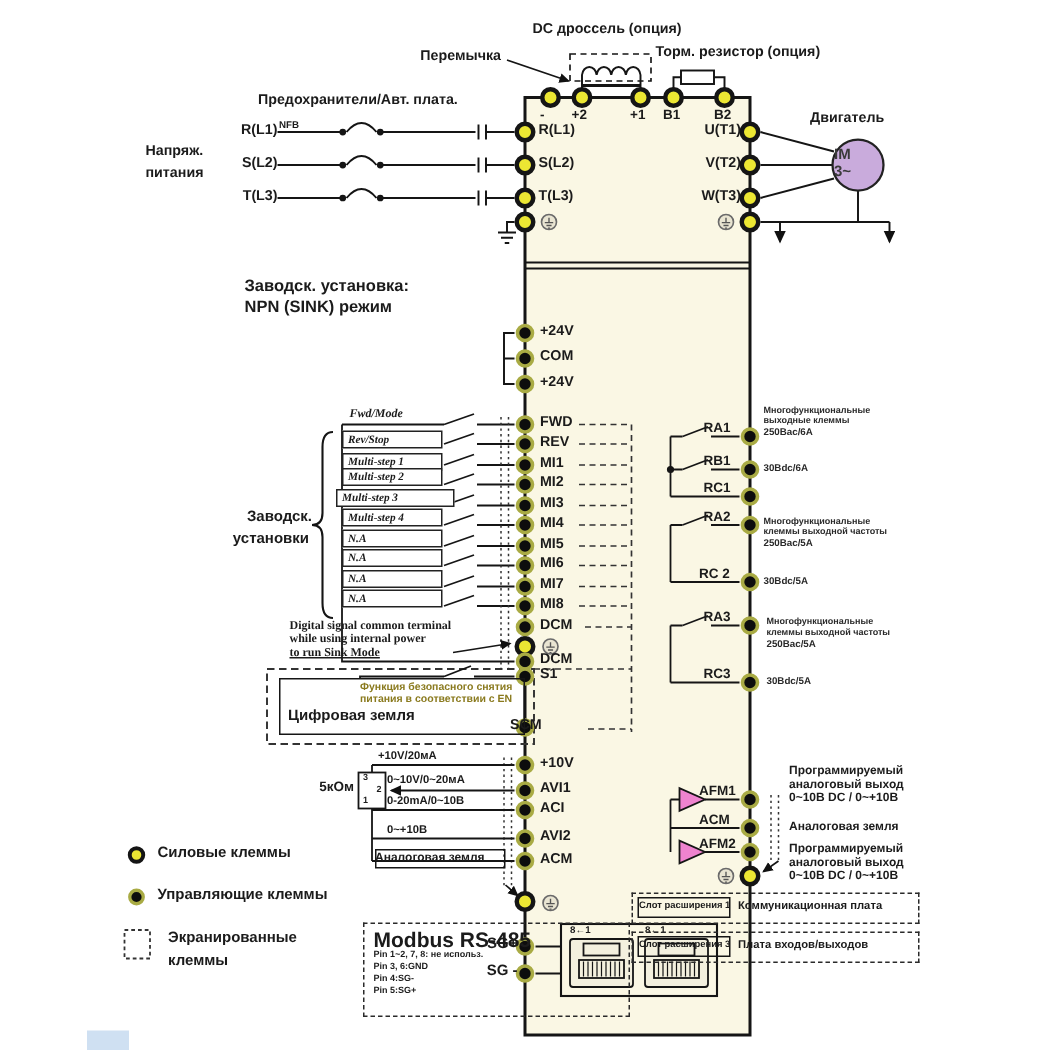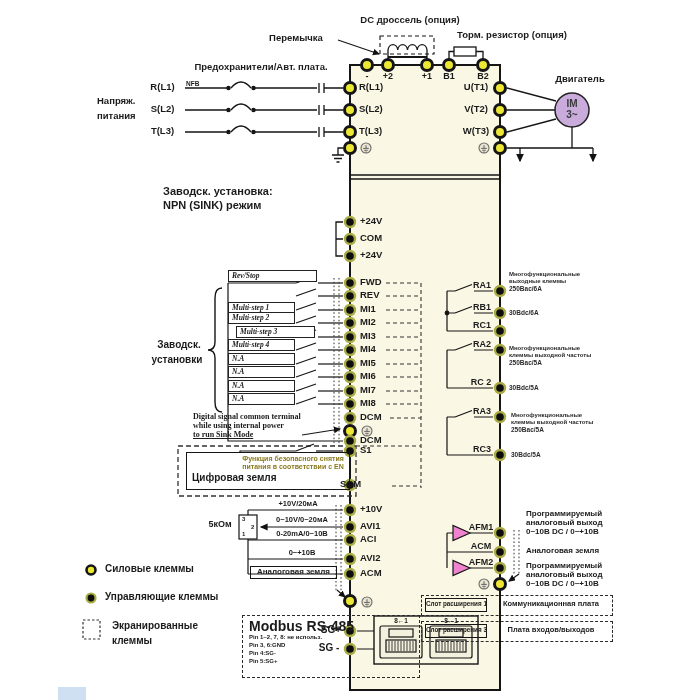--- a/index.html
+++ b/index.html
@@ -5,21 +5,21 @@
   html,body{margin:0;padding:0;background:#fff}
   #wrap{position:relative;width:700px;height:700px;background:#fff;overflow:hidden;
         font-family:"Liberation Sans",sans-serif}
   svg{position:absolute;left:0;top:0;z-index:1}
   .lbl{position:absolute;z-index:2;font-family:"Liberation Sans",sans-serif;font-weight:700;
        color:#1b1b1b;white-space:nowrap;line-height:1.08}
   .serifb{font-family:"Liberation Serif",serif}
   .s6{font-size:6px}.s65{font-size:6.5px}.s7{font-size:7px}.s75{font-size:7.5px}
   .s8{font-size:8px}.s9{font-size:9px}.s95{font-size:9.5px}.s10{font-size:10px}
   .s105{font-size:14px}.s11{font-size:11px}
-  .ctr{text-align:center}.rt{text-align:center}
+  .ctr{}.rt{text-align:right}
   .box{position:absolute;z-index:2;box-sizing:border-box}
   .solidbox{border:1.3px solid #151515}
   .dashbox{border:1.4px dashed #2a2a2a}
   .funcbox{position:absolute;z-index:2;box-sizing:border-box;border:1px solid #222;background:#fff;
            font:italic 700 7.5px "Liberation Serif",serif;color:#1b1b1b;
            padding-left:3px;height:12px;line-height:10px;white-space:nowrap}
   .gold{color:#8a7a1e}
   .note{color:#2a2a2a}
 </style>
 </head>
@@ -281,24 +281,24 @@
 <div class="lbl s95 rt" style="left:458px;top:126px;width:36px">W(T3)</div>
 
 <div class="lbl s11" style="left:163px;top:186px">Заводск. установка:</div>
 <div class="lbl s11" style="left:163px;top:200px">NPN (SINK) режим</div>
 
 <div class="lbl s95" style="left:360px;top:216px">+24V</div>
 <div class="lbl s95" style="left:360px;top:233px">COM</div>
 <div class="lbl s95" style="left:360px;top:250px">+24V</div>
 
 <div class="lbl serifb s8" style="left:233px;top:272px;font-style:italic">Fwd/Mode</div>
-<div class="funcbox" style="left:228px;top:270px;width:89px">Rev/Stop</div>
+<div class="funcbox" style="left:228px;top:287px;width:67px">Rev/Stop</div>
 <div class="funcbox" style="left:228px;top:302px;width:67px">Multi-step 1</div>
 <div class="funcbox" style="left:228px;top:312px;width:67px">Multi-step 2</div>
-<div class="funcbox" style="left:236px;top:326px;width:79px">Multi-step 3</div>
+<div class="funcbox" style="left:224px;top:326px;width:79px">Multi-step 3</div>
 <div class="funcbox" style="left:228px;top:339px;width:67px">Multi-step 4</div>
 <div class="funcbox" style="left:228px;top:353px;width:67px">N.A</div>
 <div class="funcbox" style="left:228px;top:366px;width:67px">N.A</div>
 <div class="funcbox" style="left:228px;top:380px;width:67px">N.A</div>
 <div class="funcbox" style="left:228px;top:393px;width:67px">N.A</div>
 <div class="lbl s10 rt" style="left:150px;top:340px;width:58px">Заводск.</div>
 <div class="lbl s10 rt" style="left:148px;top:355px;width:58px">установки</div>
 
 <div class="lbl s95" style="left:360px;top:277px">FWD</div>
 <div class="lbl s95" style="left:360px;top:290px">REV</div>

